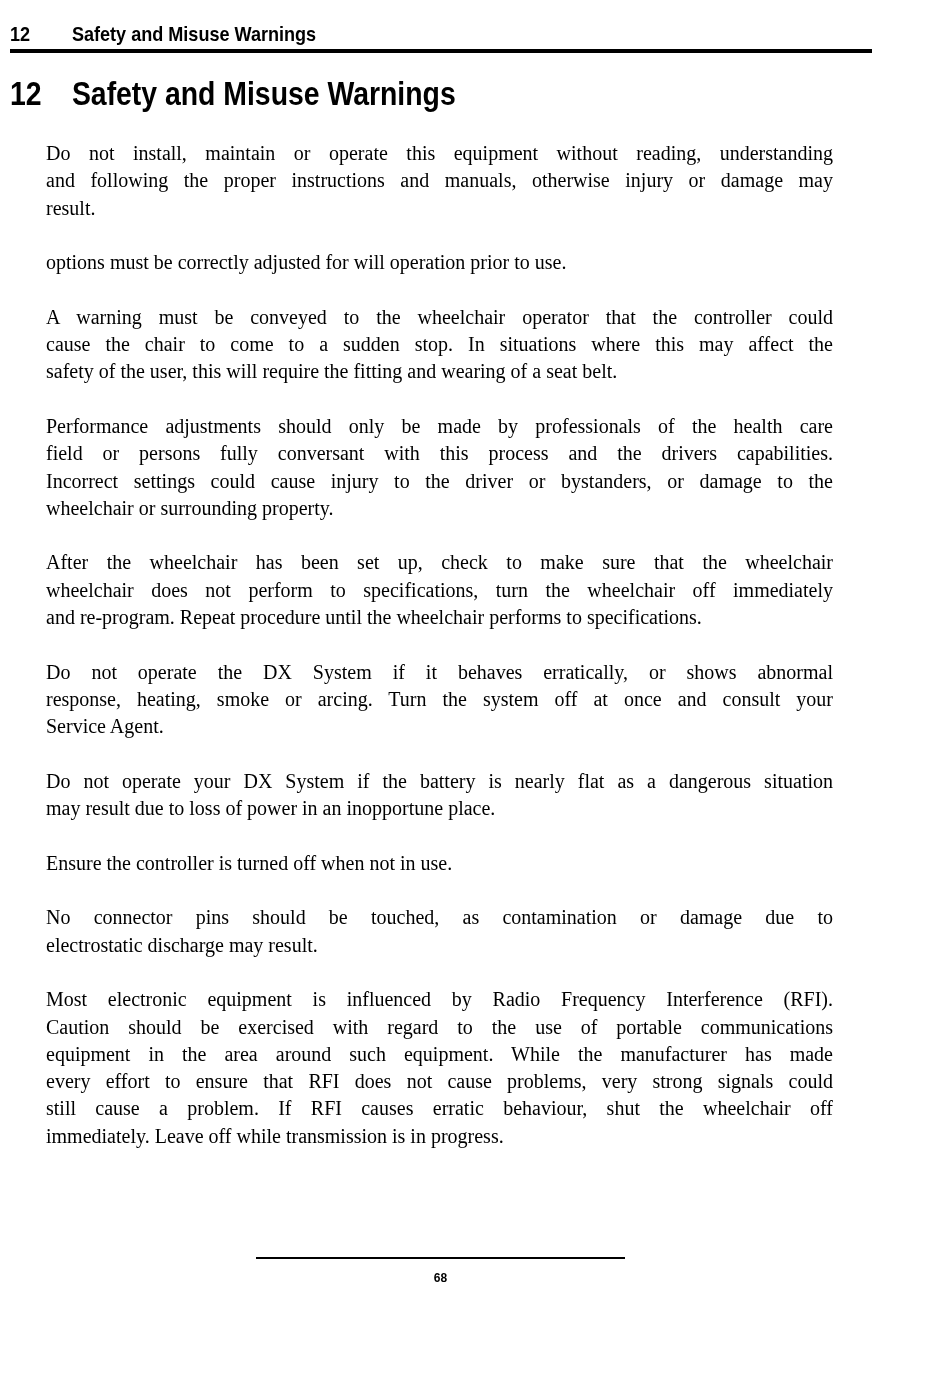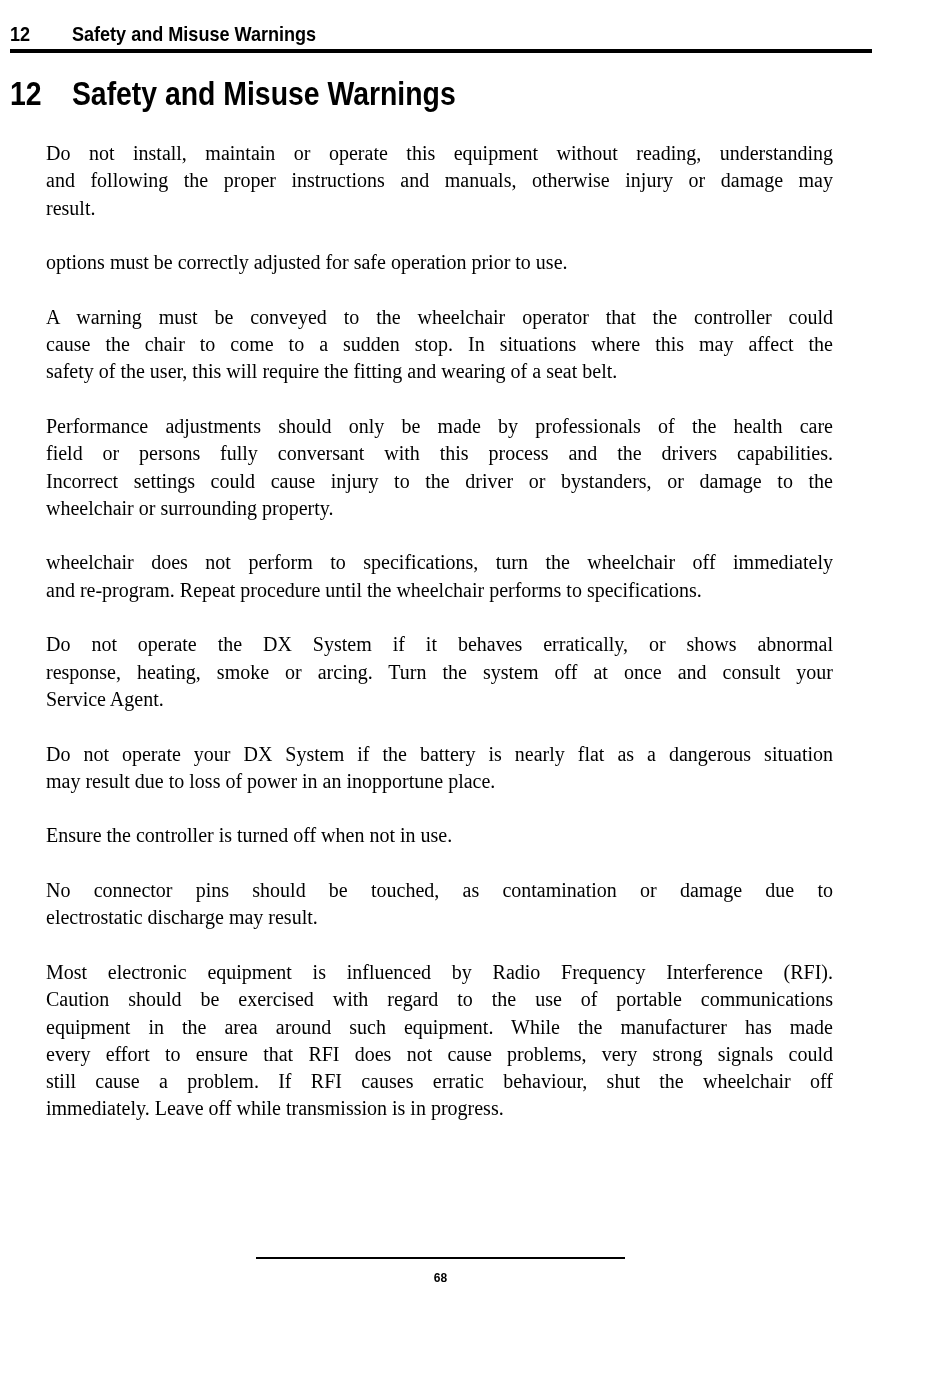--- a/index.html
+++ b/index.html
@@ -43,34 +43,35 @@
   <span class="num">12</span><span>Safety and Misuse Warnings</span>
 </h1>
 
 <div class="body-text">
   <div class="para">
     <span class="line" style="white-space: nowrap;">Do not install, maintain or operate this equipment without reading, understanding</span>
     <span class="line" style="white-space: nowrap;">and following the proper instructions and manuals, otherwise injury or damage may</span>
     <span class="line last" style="white-space: nowrap;">result.</span>
   </div>
   <div class="para">
-    <span class="line last" style="white-space: nowrap;">options must be correctly adjusted for safe operation prior to use.</span>
+    <span class="line last" style="white-space: nowrap;">options must be correctly adjusted for will operation prior to use.</span>
   </div>
   <div class="para">
     <span class="line" style="white-space: nowrap;">A warning must be conveyed to the wheelchair operator that the controller could</span>
     <span class="line" style="white-space: nowrap;">cause the chair to come to a sudden stop. In situations where this may affect the</span>
     <span class="line last" style="white-space: nowrap;">safety of the user, this will require the fitting and wearing of a seat belt.</span>
   </div>
   <div class="para">
     <span class="line" style="white-space: nowrap;">Performance adjustments should only be made by professionals of the health care</span>
     <span class="line" style="white-space: nowrap;">field or persons fully conversant with this process and the drivers capabilities.</span>
     <span class="line" style="white-space: nowrap;">Incorrect settings could cause injury to the driver or bystanders, or damage to the</span>
     <span class="line last" style="white-space: nowrap;">wheelchair or surrounding property.</span>
   </div>
   <div class="para">
+    <span class="line" style="white-space: nowrap;">After the wheelchair has been set up, check to make sure that the wheelchair</span>
     <span class="line" style="white-space: nowrap;">wheelchair does not perform to specifications, turn the wheelchair off immediately</span>
     <span class="line last" style="white-space: nowrap;">and re-program. Repeat procedure until the wheelchair performs to specifications.</span>
   </div>
   <div class="para">
     <span class="line" style="white-space: nowrap;">Do not operate the DX System if it behaves erratically, or shows abnormal</span>
     <span class="line" style="white-space: nowrap;">response, heating, smoke or arcing. Turn the system off at once and consult your</span>
     <span class="line last" style="white-space: nowrap;">Service Agent.</span>
   </div>
   <div class="para">
     <span class="line" style="white-space: nowrap;">Do not operate your DX System if the battery is nearly flat as a dangerous situation</span>

